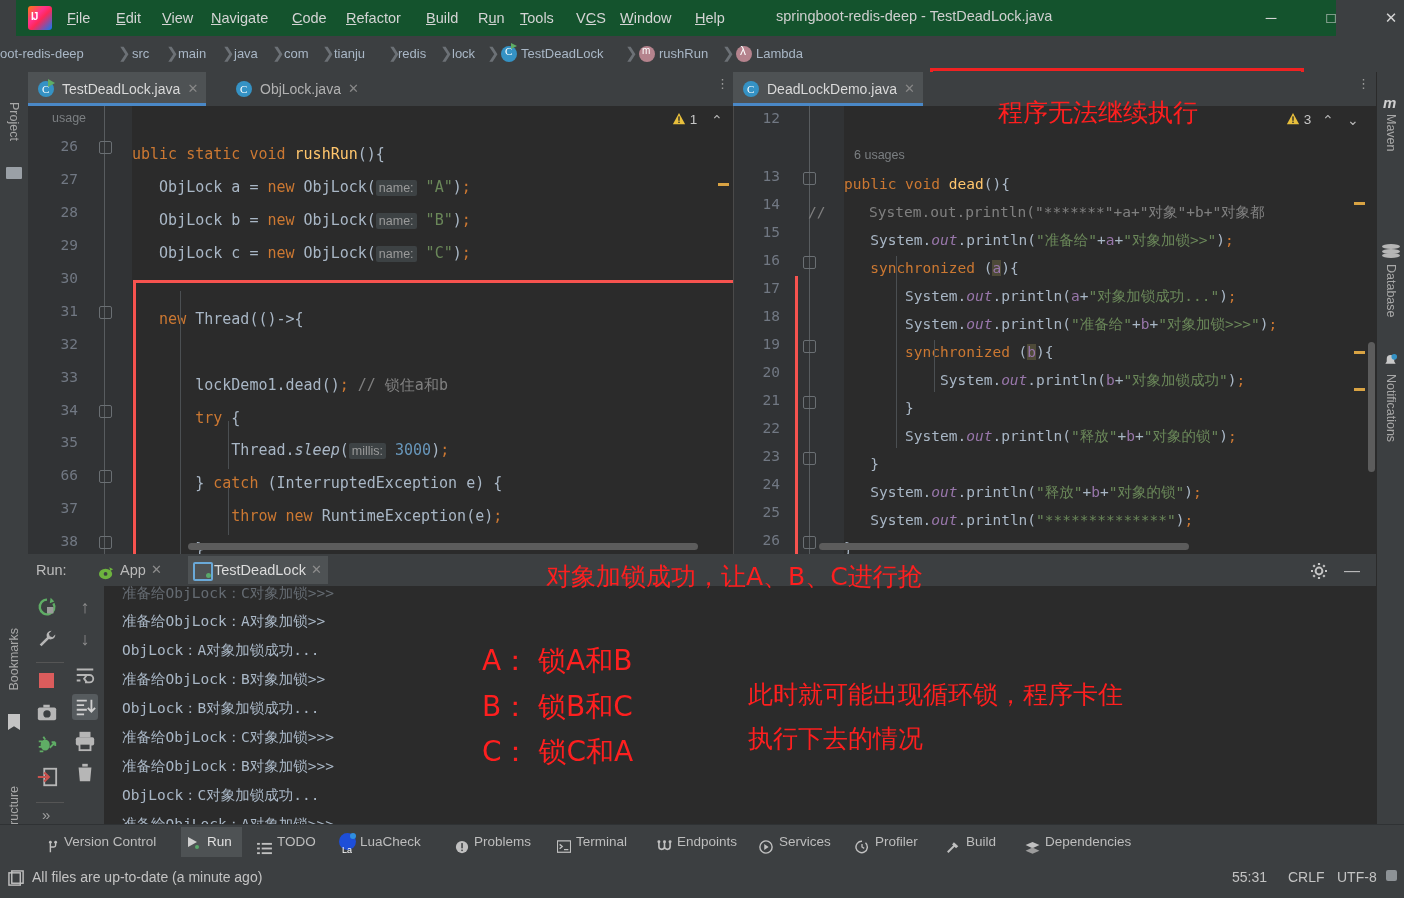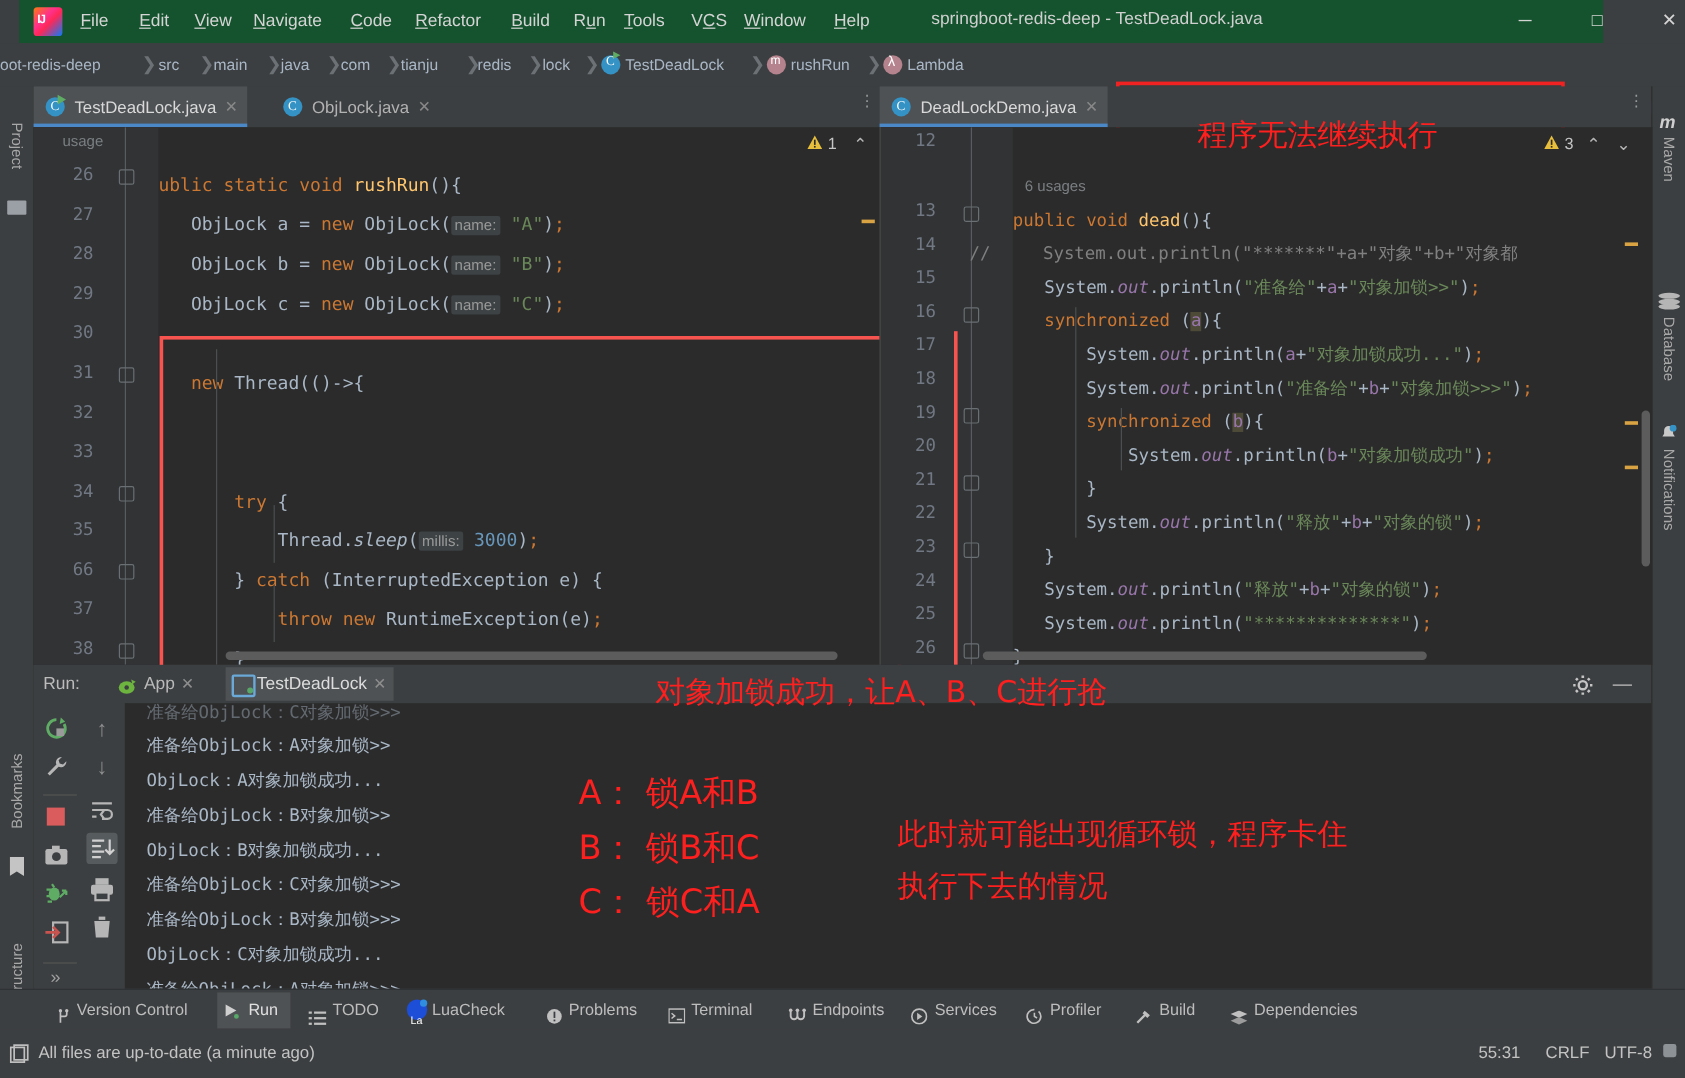--- a/index.html
+++ b/index.html
@@ -326,20 +326,21 @@
   <div class="foldmark" style="left:71px;top:200px;"></div>
   <div class="foldmark" style="left:71px;top:299px;"></div>
   <div class="foldmark" style="left:71px;top:364px;"></div>
   <div class="foldmark" style="left:71px;top:430px;"></div>
 
   <div class="code" style="left:104px;top:32px;"><span class="kw">ublic static void </span><span class="mth">rushRun</span><span class="def">(){</span></div>
   <div class="code" style="left:104px;top:65px;"><span class="def">   ObjLock a = </span><span class="kw">new </span><span class="def">ObjLock(</span><span class="prm">name:</span><span class="str"> "A"</span><span class="def">)</span><span class="kw">;</span></div>
   <div class="code" style="left:104px;top:131px;"><span class="def">   ObjLock c = </span><span class="kw">new </span><span class="def">ObjLock(</span><span class="prm">name:</span><span class="str"> "C"</span><span class="def">)</span><span class="kw">;</span></div>
   <div class="code" style="left:104px;top:98px;"><span class="def">   ObjLock b = </span><span class="kw">new </span><span class="def">ObjLock(</span><span class="prm">name:</span><span class="str"> "B"</span><span class="def">)</span><span class="kw">;</span></div>
   <div class="code" style="left:104px;top:197px;"><span class="kw">   new </span><span class="def">Thread(()-&gt;{</span></div>
+  <div class="code" style="left:104px;top:263px;"><span class="def">       lockDemo1.dead()</span><span class="kw">;</span><span class="cmt"> // 锁住a和b</span></div>
   <div class="code" style="left:104px;top:296px;"><span class="kw">       try </span><span class="def">{</span></div>
   <div class="code" style="left:104px;top:328px;"><span class="def">           Thread.</span><span class="def" style="font-style:italic">sleep</span><span class="def">(</span><span class="prm">millis:</span><span class="num"> 3000</span><span class="def">)</span><span class="kw">;</span></div>
   <div class="code" style="left:104px;top:361px;"><span class="def">       } </span><span class="kw">catch </span><span class="def">(InterruptedException e) {</span></div>
   <div class="code" style="left:104px;top:394px;"><span class="kw">           throw new </span><span class="def">RuntimeException(e)</span><span class="kw">;</span></div>
   <div class="code" style="left:104px;top:427px;"><span class="def">       }</span></div>
 
   <div class="indent" style="left:152px;top:185px;height:263px;"></div>
   <div class="indent" style="left:200px;top:315px;height:48px;"></div>
   <div class="indent" style="left:200px;top:381px;height:48px;"></div>
 

